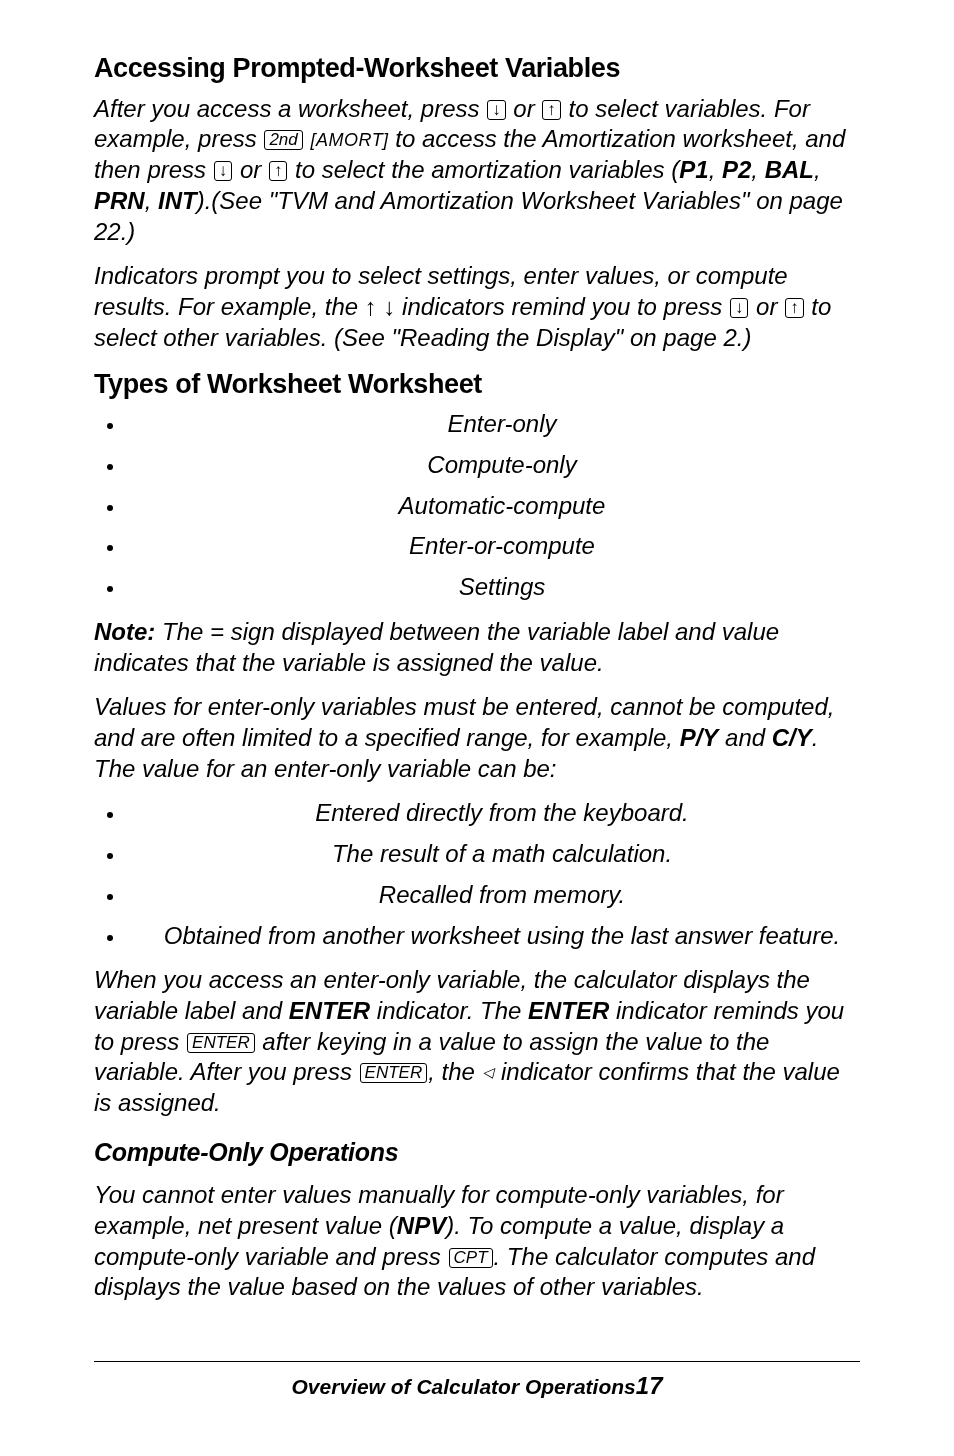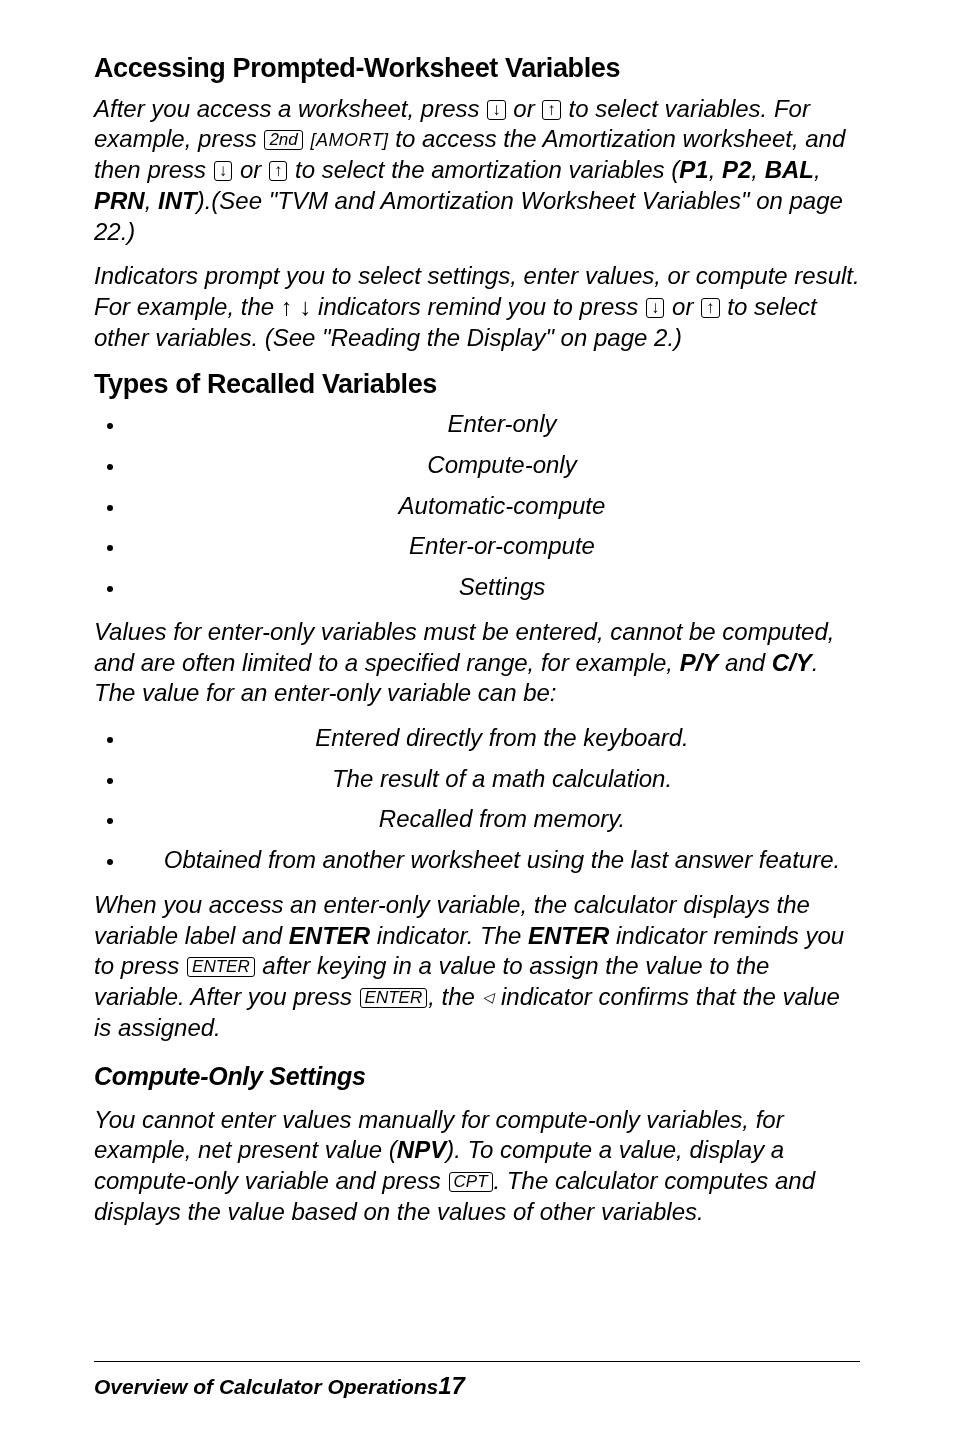--- a/index.html
+++ b/index.html
@@ -73,21 +73,21 @@
     letter-spacing: 0.5px;
   }
   .footer {
     position: absolute;
     left: 94px;
     right: 94px;
     bottom: 56px;
     border-top: 1px solid #000;
     padding-top: 10px;
     display: flex;
-    justify-content: flex-start;
+    justify-content: center;
     align-items: baseline;
   }
   .footer-left {
     font-style: italic;
     font-weight: 600;
     font-size: 21px;
   }
   .footer-right {
     font-style: italic;
     font-weight: 600;
@@ -109,52 +109,55 @@
 
 <div class="page">
 
   <h2 class="h2">Accessing Prompted-Worksheet Variables</h2>
 
   <p>
     <span>After you access a worksheet, press </span><span class="key arrow">↓</span><span> or </span><span class="key arrow">↑</span><span> to select variables. For example, press </span><span class="key">2nd</span> <span class="altfn">[AMORT]</span><span> to access the Amortization worksheet, and then press </span><span class="key arrow">↓</span><span> or </span><span class="key arrow">↑</span><span> to select the amortization variables (</span><span class="b">P1</span><span>, </span><span class="b">P2</span><span>, </span><span class="b">BAL</span><span>, </span><span class="b">PRN</span><span>, </span><span class="b">INT</span><span>).(See "TVM and Amortization Worksheet Variables" on page 22.)</span>
   </p>
 
   <p>
-    <span>Indicators prompt you to select settings, enter values, or compute result. For example, the </span><span class="arrow">↑ ↓</span><span> indicators remind you to press </span><span class="key arrow">↓</span><span> or </span><span class="key arrow">↑</span><span> to select other variables. (See "Reading the Display" on page 2.)</span>
+    <span>Indicators prompt you to select settings, enter values, or compute results. For example, the </span><span class="arrow">↑ ↓</span><span> indicators remind you to press </span><span class="key arrow">↓</span><span> or </span><span class="key arrow">↑</span><span> to select other variables. (See "Reading the Display" on page 2.)</span>
   </p>
 
 
-  <h2 class="h2">Types of Recalled Variables</h2>
+  <h2 class="h2">Types of Worksheet Worksheet</h2>
 
   <ul>
     <li>Enter-only</li>
     <li>Compute-only</li>
     <li>Automatic-compute</li>
     <li>Enter-or-compute</li>
     <li>Settings</li>
   </ul>
 
+  <p>
+    <span class="b">Note:</span><span> The </span><span class="eq">=</span><span> sign displayed between the variable label and value indicates that the variable is assigned the value.</span>
+  </p>
 
 
   <p>
     <span>Values for enter-only variables must be entered, cannot be computed, and are often limited to a specified range, for example, </span><span class="b">P/Y</span><span> and </span><span class="b">C/Y</span><span>. The value for an enter-only variable can be:</span>
   </p>
 
   <ul>
     <li>Entered directly from the keyboard.</li>
     <li>The result of a math calculation.</li>
     <li>Recalled from memory.</li>
     <li>Obtained from another worksheet using the last answer feature.</li>
   </ul>
 
   <p>
     <span>When you access an enter-only variable, the calculator displays the variable label and </span><span class="b">ENTER</span><span> indicator. The </span><span class="b">ENTER</span><span> indicator reminds you to press </span><span class="key">ENTER</span><span> after keying in a value to assign the value to the variable. After you press </span><span class="key">ENTER</span><span>, the </span><span class="tri">◁</span><span> indicator confirms that the value is assigned.</span>
   </p>
 
-  <h3 class="h3">Compute-Only Settings</h3>
+  <h3 class="h3">Compute-Only Operations</h3>
 
   <p>
     <span>You cannot enter values manually for compute-only variables, for example, net present value (</span><span class="b">NPV</span><span>). To compute a value, display a compute-only variable and press </span><span class="key">CPT</span><span>. The calculator computes and displays the value based on the values of other variables.</span>
   </p>
 
   <div class="footer">
     <span class="footer-left">Overview of Calculator Operations</span>
     <span class="footer-right">17</span>
   </div>
 

